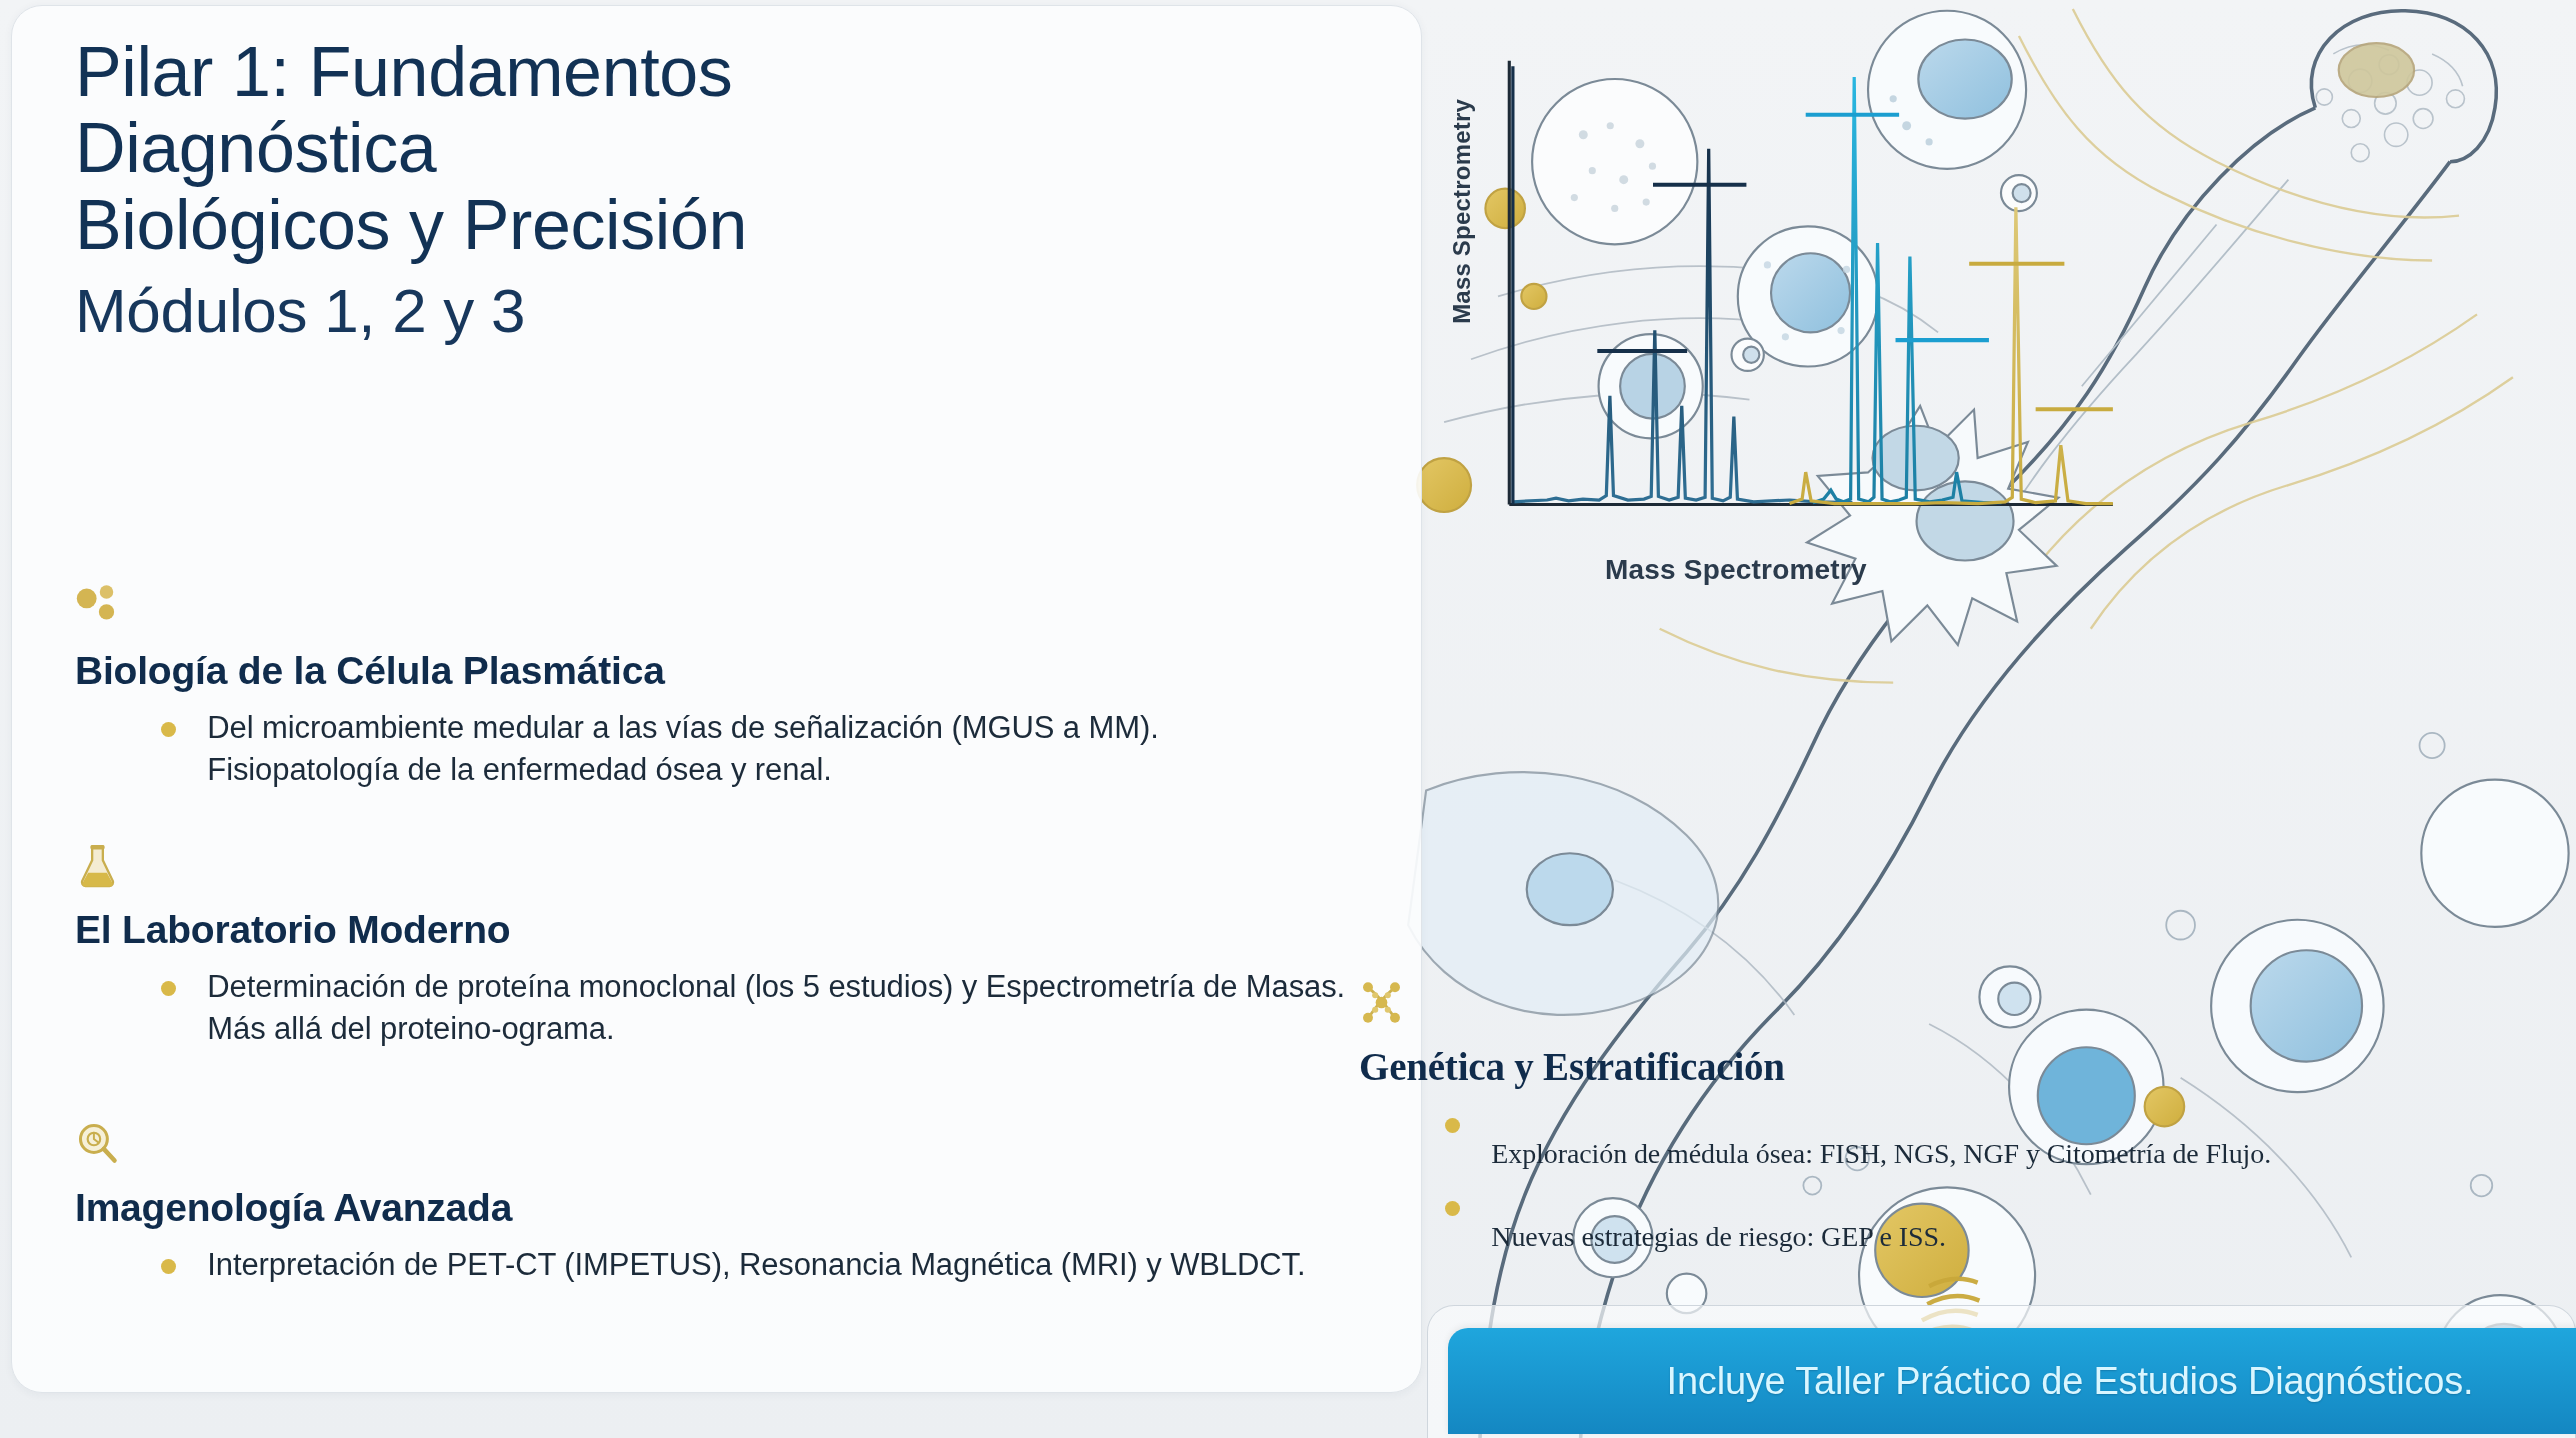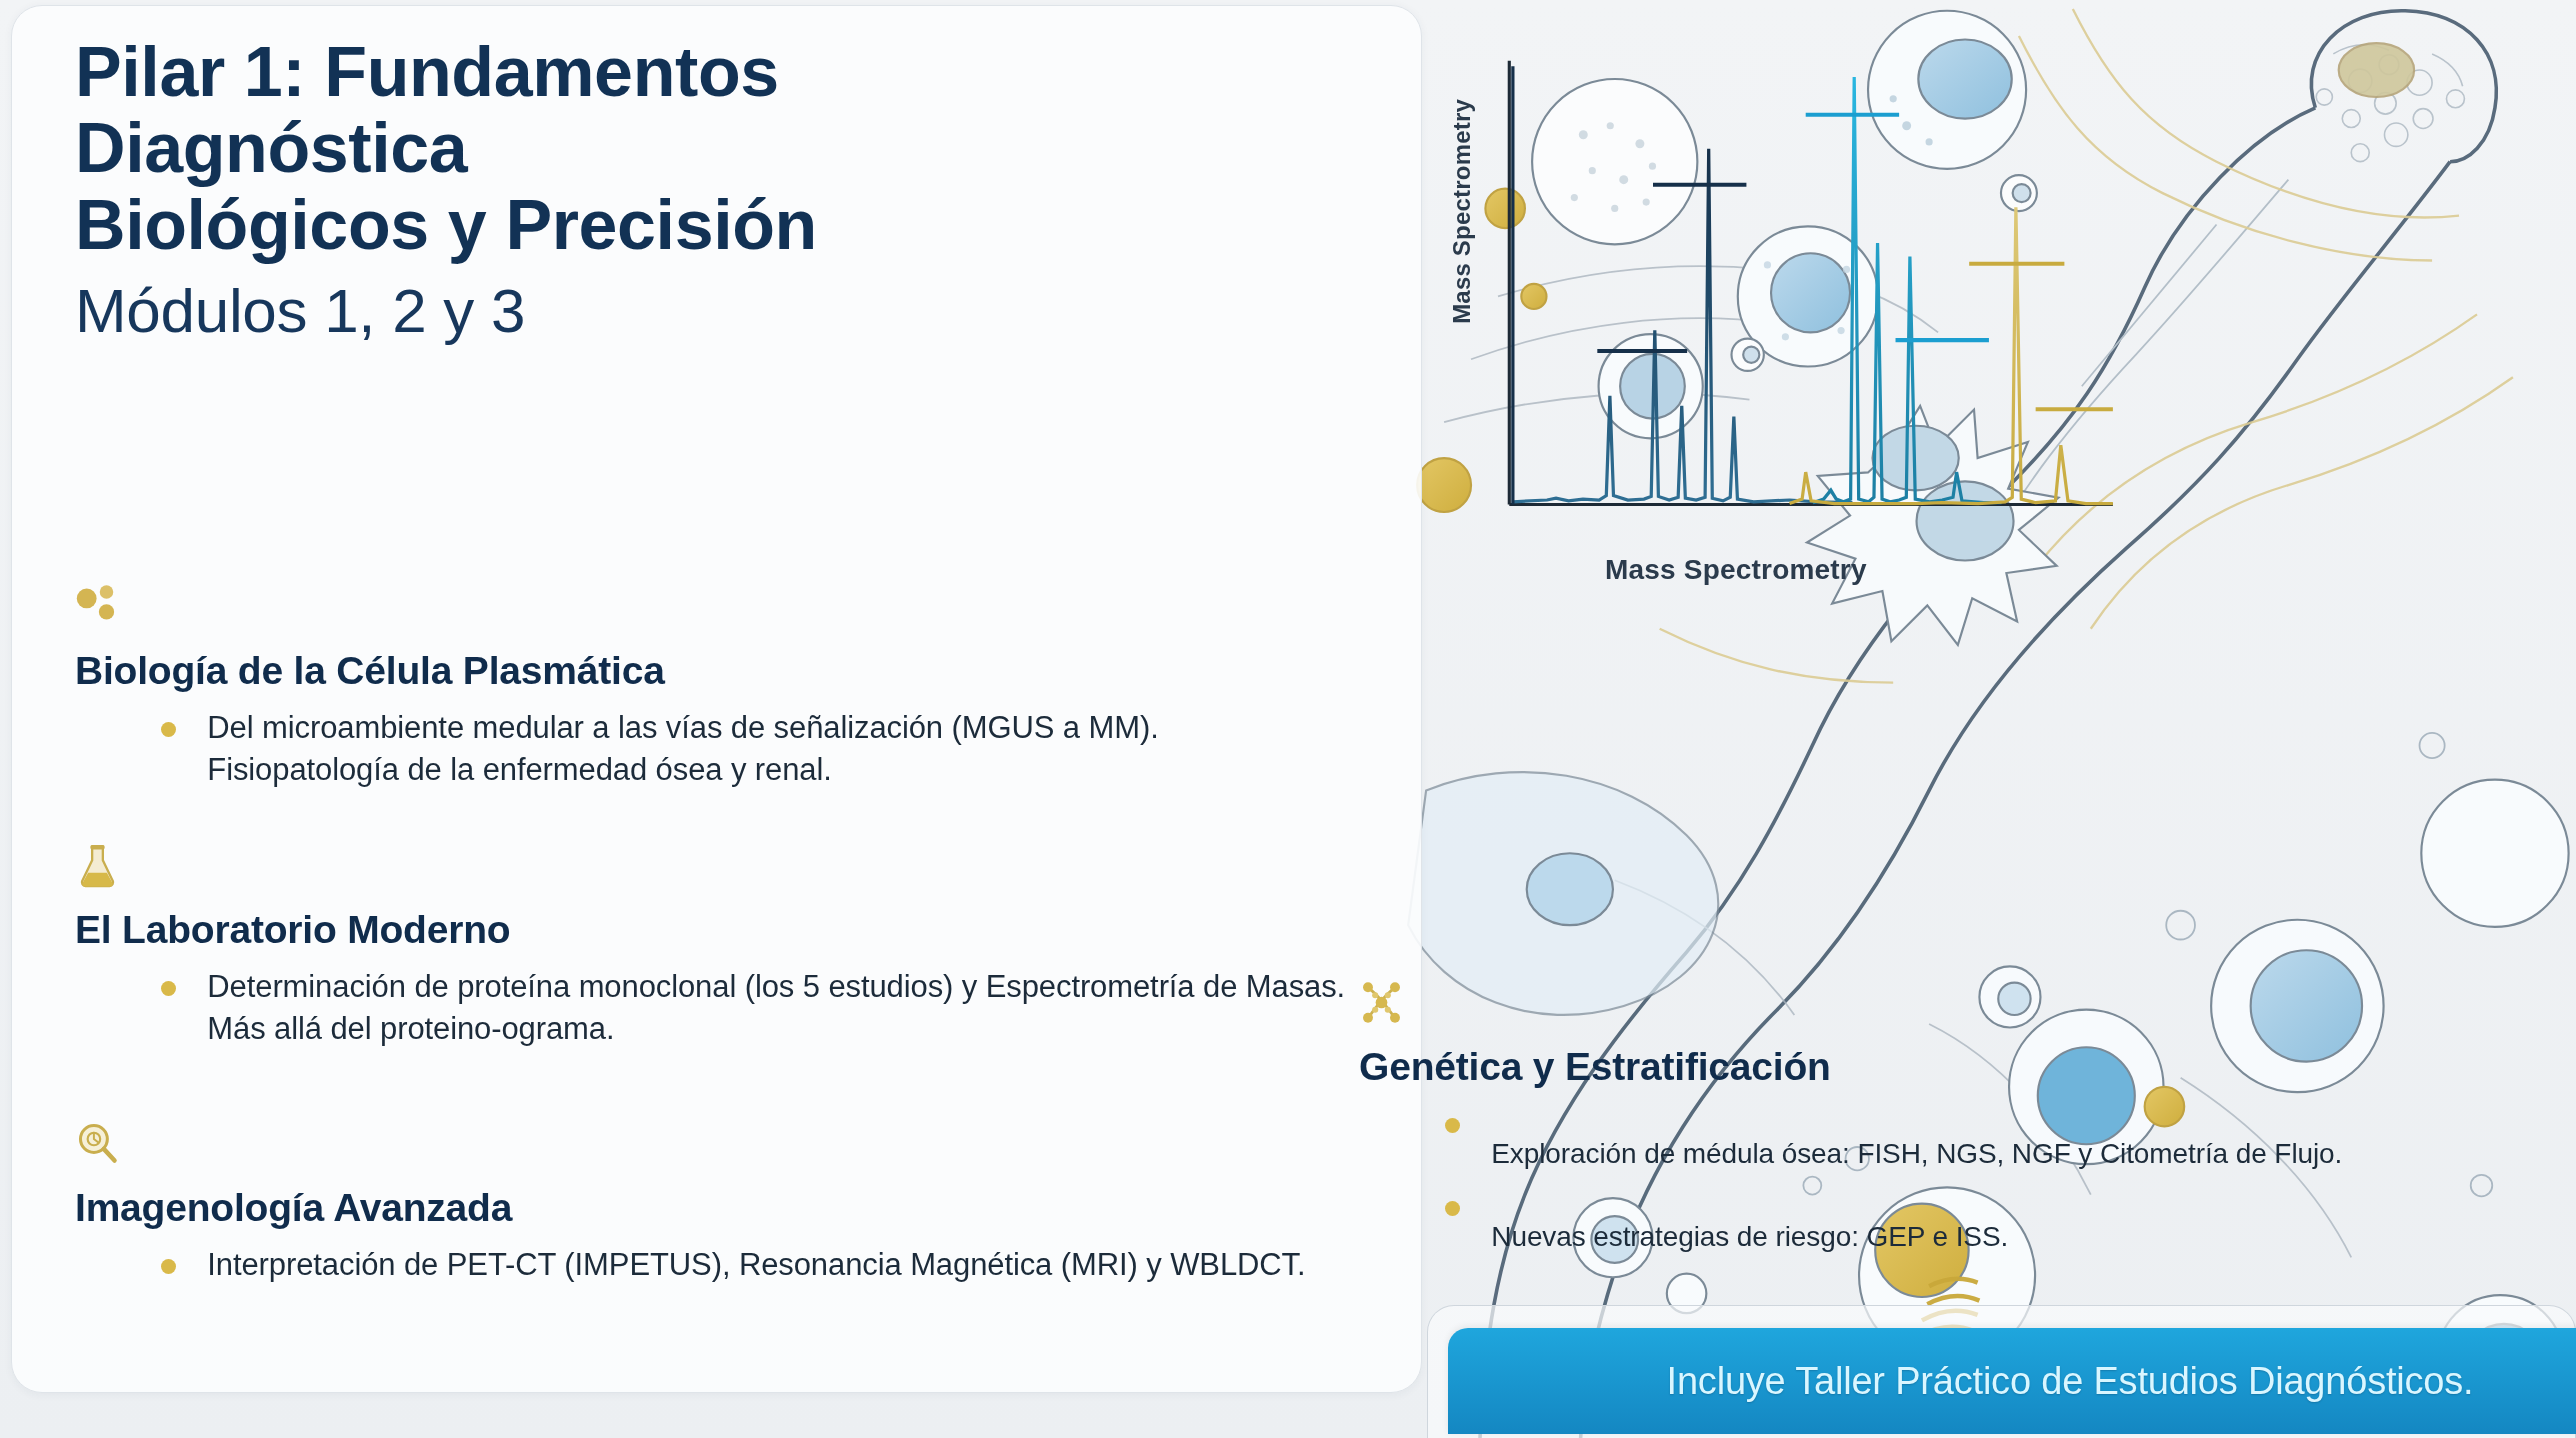--- a/index.html
+++ b/index.html
@@ -31,21 +31,21 @@
     width: 1411px; height: 1388px;
     background: rgba(252,253,254,0.90);
     border: 0.9px solid #dfe4e9;
     border-radius: 31px;
     box-shadow: 0 1.8px 9px rgba(40,60,80,0.05);
   }
 
   
   #title-block { position: absolute; left: 75px; top: 34px; width: 1168px; }
   .title-line {
-    font-size: 70px; font-weight: bold; color: #123255;
+    font-size: 70px; font-weight: normal; color: #123255;
     line-height: 1.09; letter-spacing: -0.4px;
   }
   #subtitle {
     margin-top: 12px;
     font-size: 62px; color: #17375c; font-weight: 400;
     letter-spacing: -0.3px;
   }
 
   
   .section { position: absolute; }
@@ -69,21 +69,21 @@
     font-size: 31px; color: #1c2b3a; line-height: 1.36;
     letter-spacing: -0.1px;
   }
 
   
   #sec-biologia { left: 75px; top: 582px; width: 1276px; }
   #sec-laboratorio { left: 75px; top: 841px; width: 1276px; }
   #sec-imagenologia { left: 75px; top: 1119px; width: 1276px; }
 
   
-  #sec-genetica { position: absolute; left: 1359px; top: 978px; width: 1177px; }
+  #sec-genetica { position: absolute; left: 1359px; top: 978px; width: 1177px; font-family: Liberation Serif, serif; }
   #sec-genetica .bullet-text { font-size: 28px; margin-top: 32px; }
 
   
   #chart-panel { position: absolute; left: 1443px; top: 36px; width: 719px; height: 584px; }
   #y-axis-label {
     position: absolute; left: 5.4px; top: 63px;
     writing-mode: vertical-rl; transform: rotate(180deg);
     font-size: 24px; font-weight: 600; color: #2b3b4c; letter-spacing: 0.2px;
   }
   #x-axis-label {

